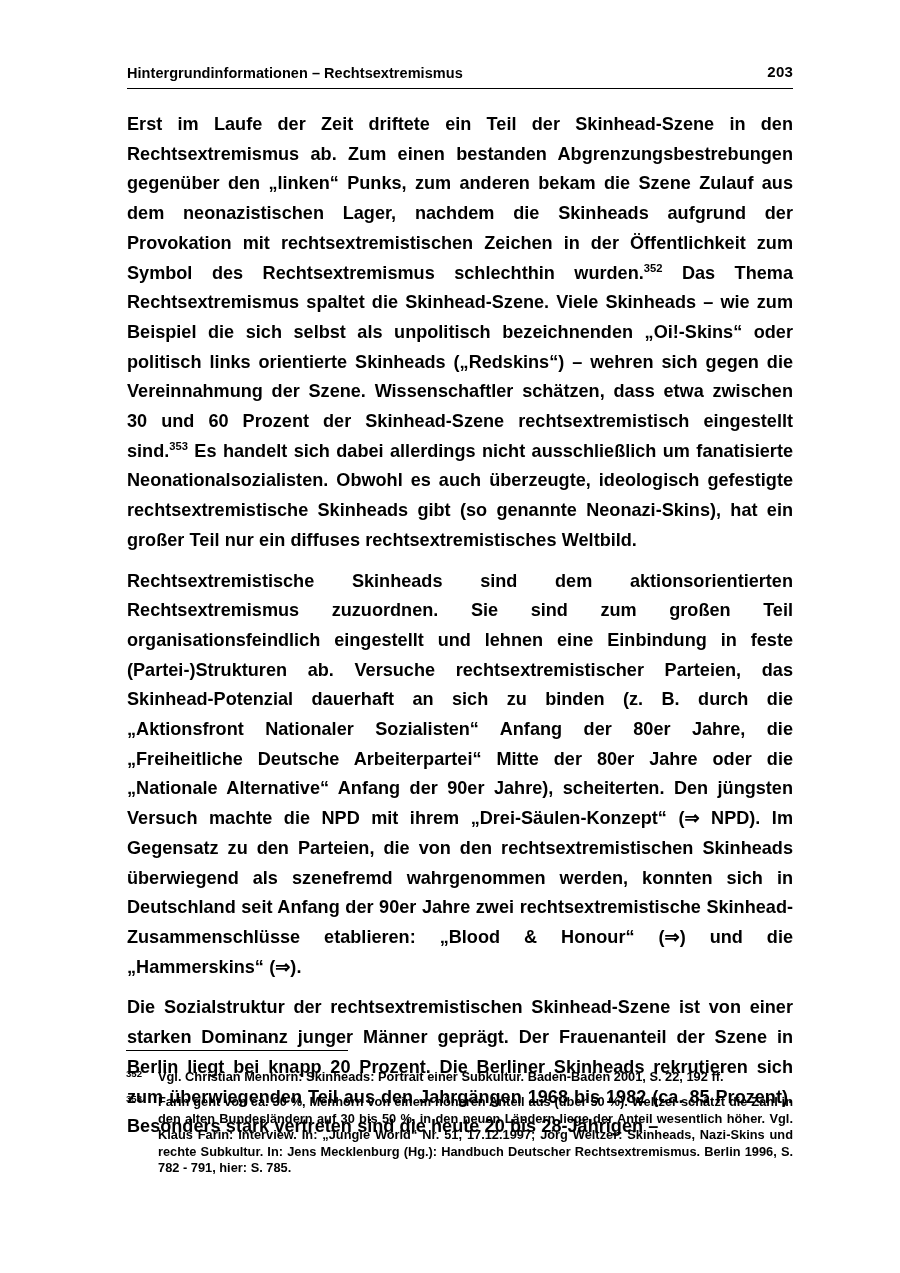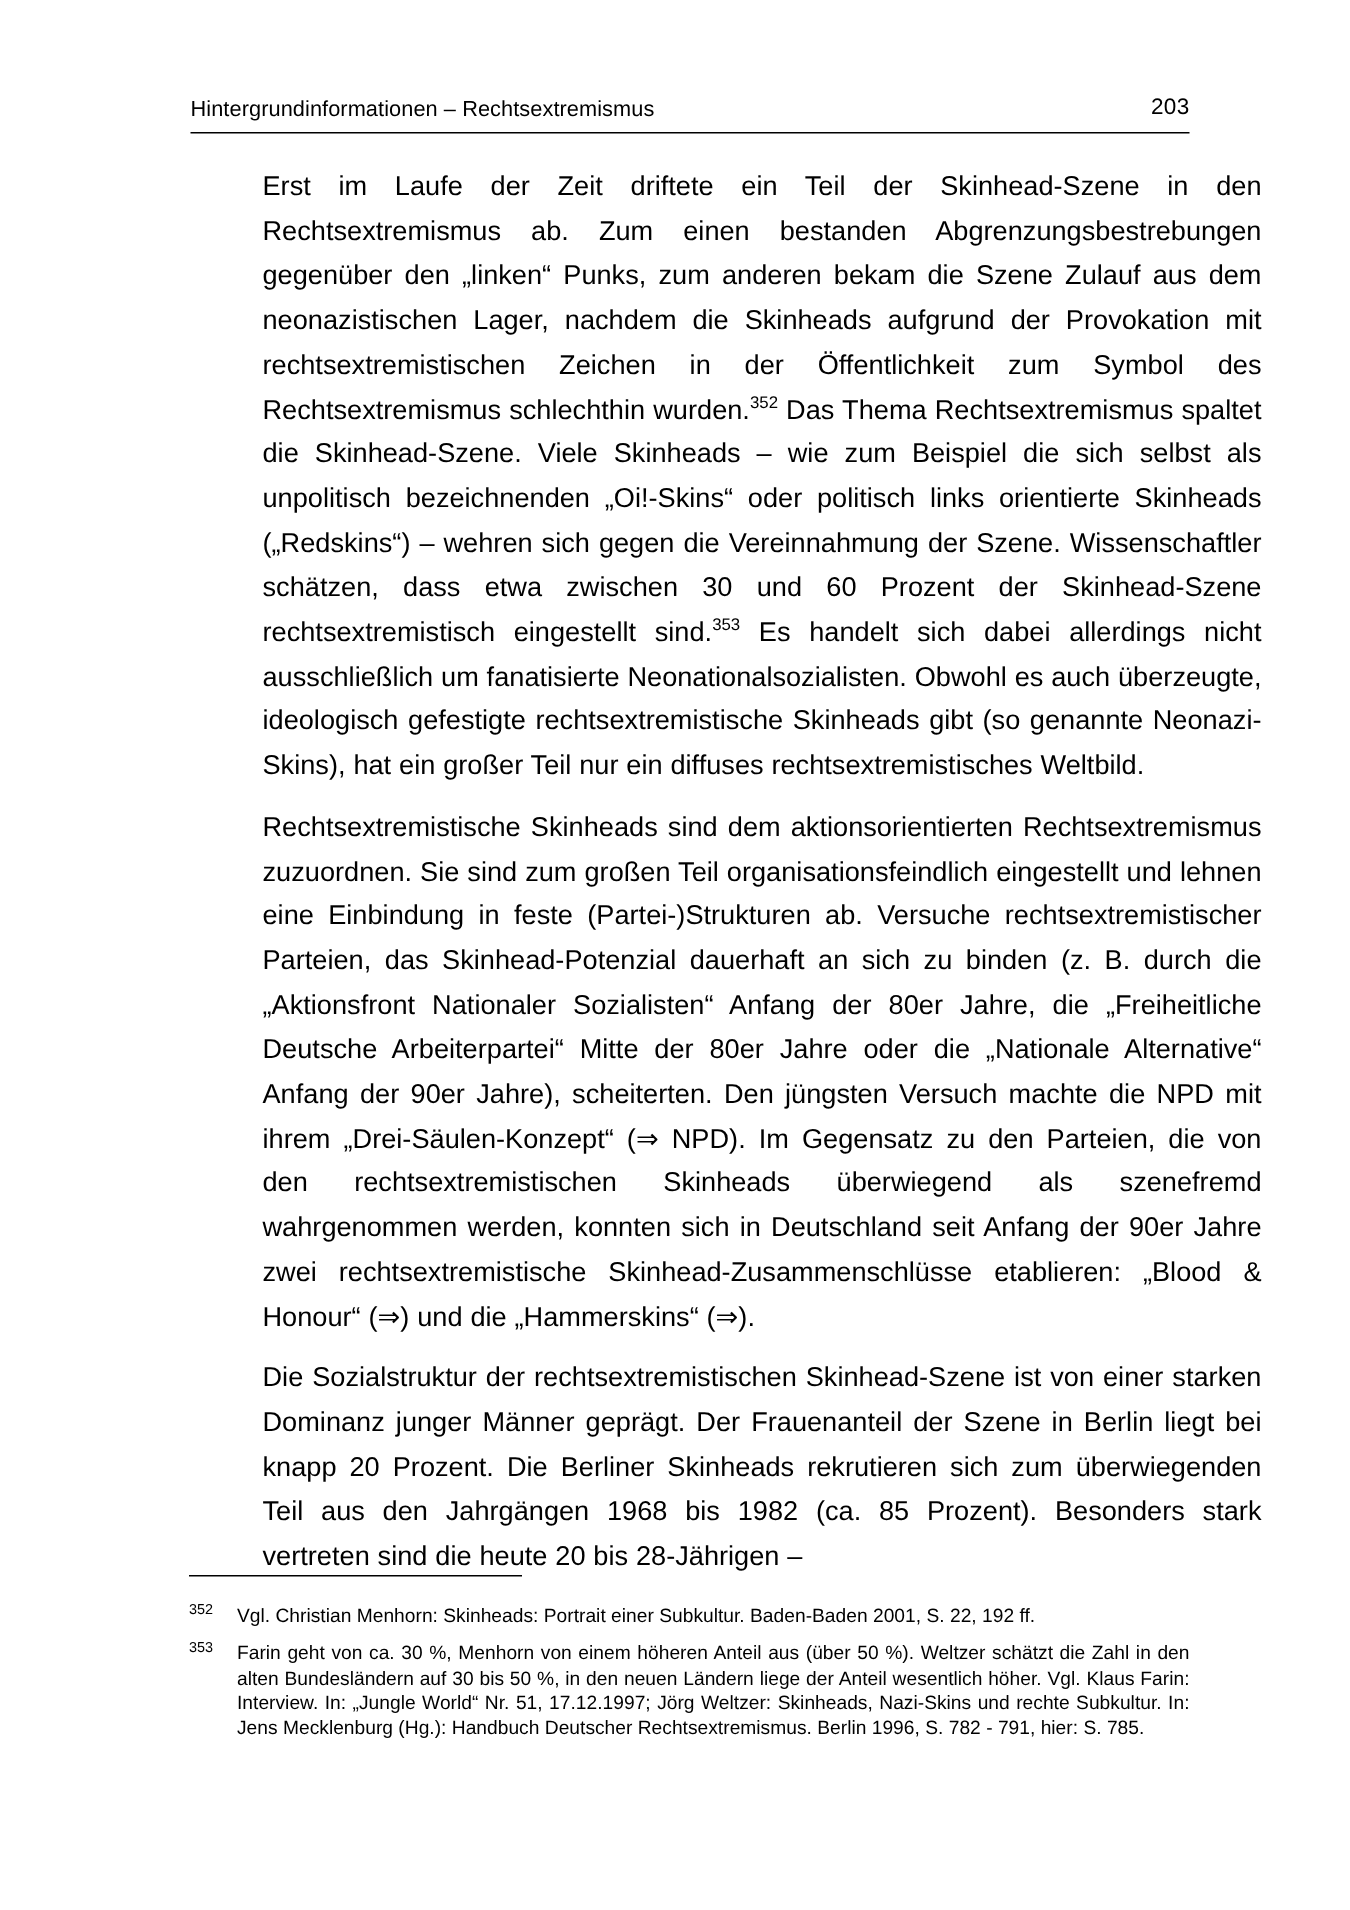--- a/index.html
+++ b/index.html
@@ -9,20 +9,21 @@
   }
   .page {
     position: relative;
     width: 900px;
     height: 1273px;
     background: #ffffff;
     font-family: "Liberation Sans", sans-serif;
     color: #000000;
     overflow: hidden;
     box-sizing: border-box;
+    font-weight: bold;
   }
 
   
   .header {
     position: absolute;
     left: 127px;
     top: 62px;
     width: 666px;
     display: flex;
     align-items: flex-end;
@@ -47,21 +48,20 @@
     height: 1.4px;
     background: #000000;
   }
 
   
   .body-block {
     position: absolute;
     left: 127px;
     top: 110px;
     width: 666px;
-    margin-left: 48px;
   }
   p.para {
     margin: 0 0 11px 0;
     font-size: 18.1px;
     line-height: 29.7px;
     text-align: justify;
     text-justify: inter-word;
     letter-spacing: 0.01px;
     word-spacing: 0.2px;
     hyphens: manual;

